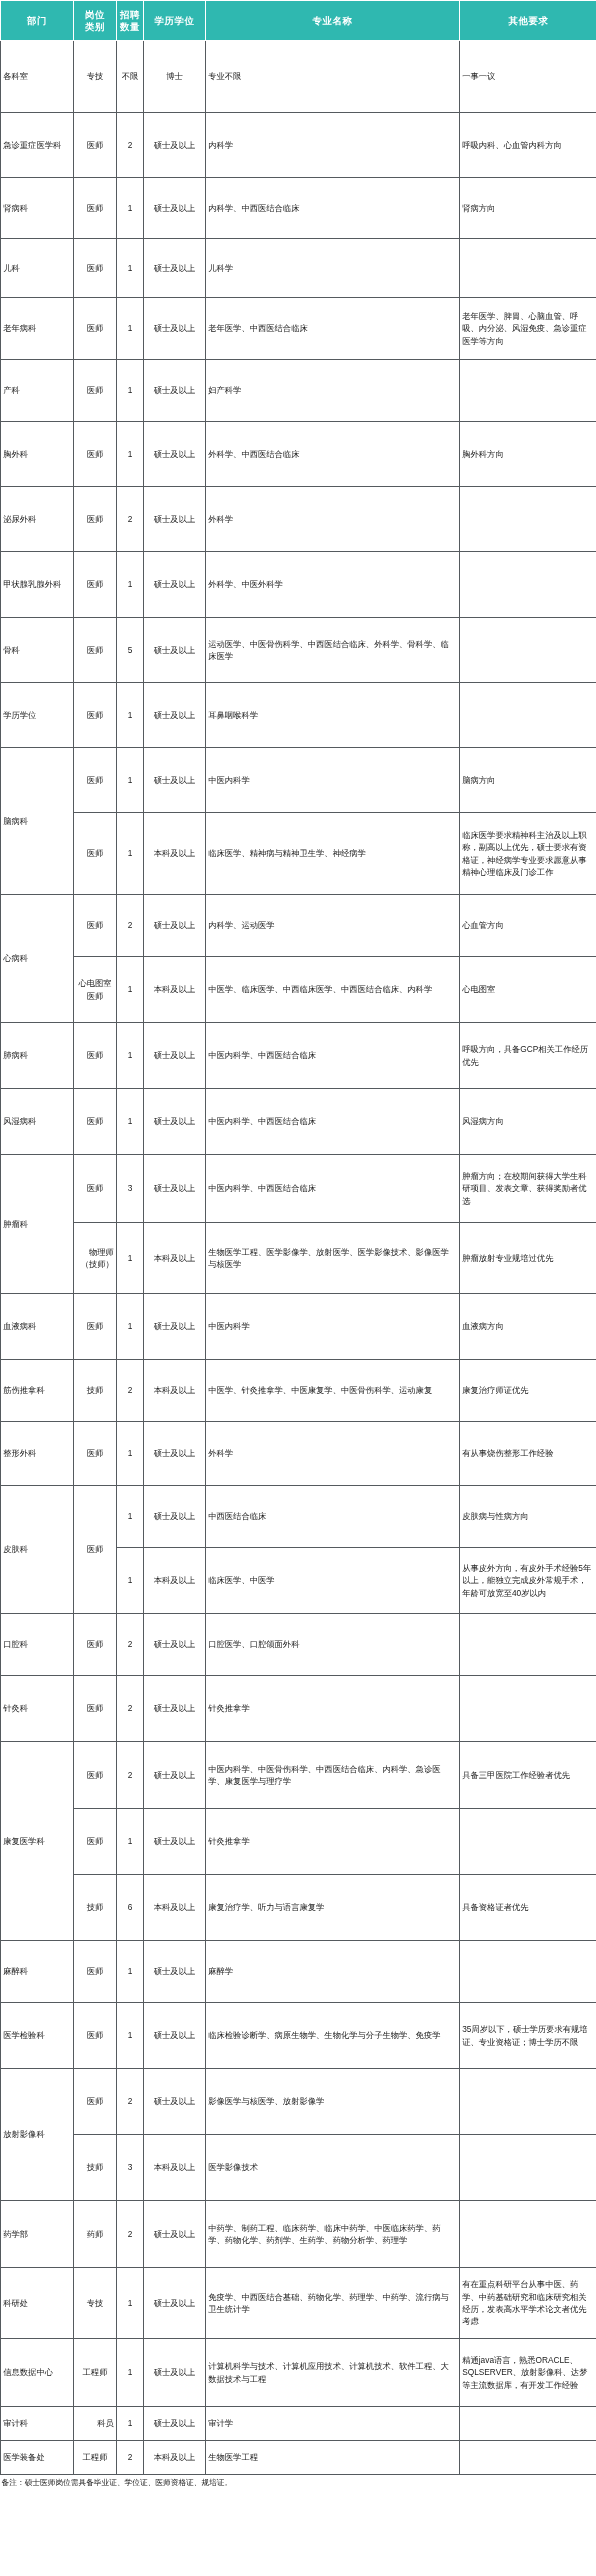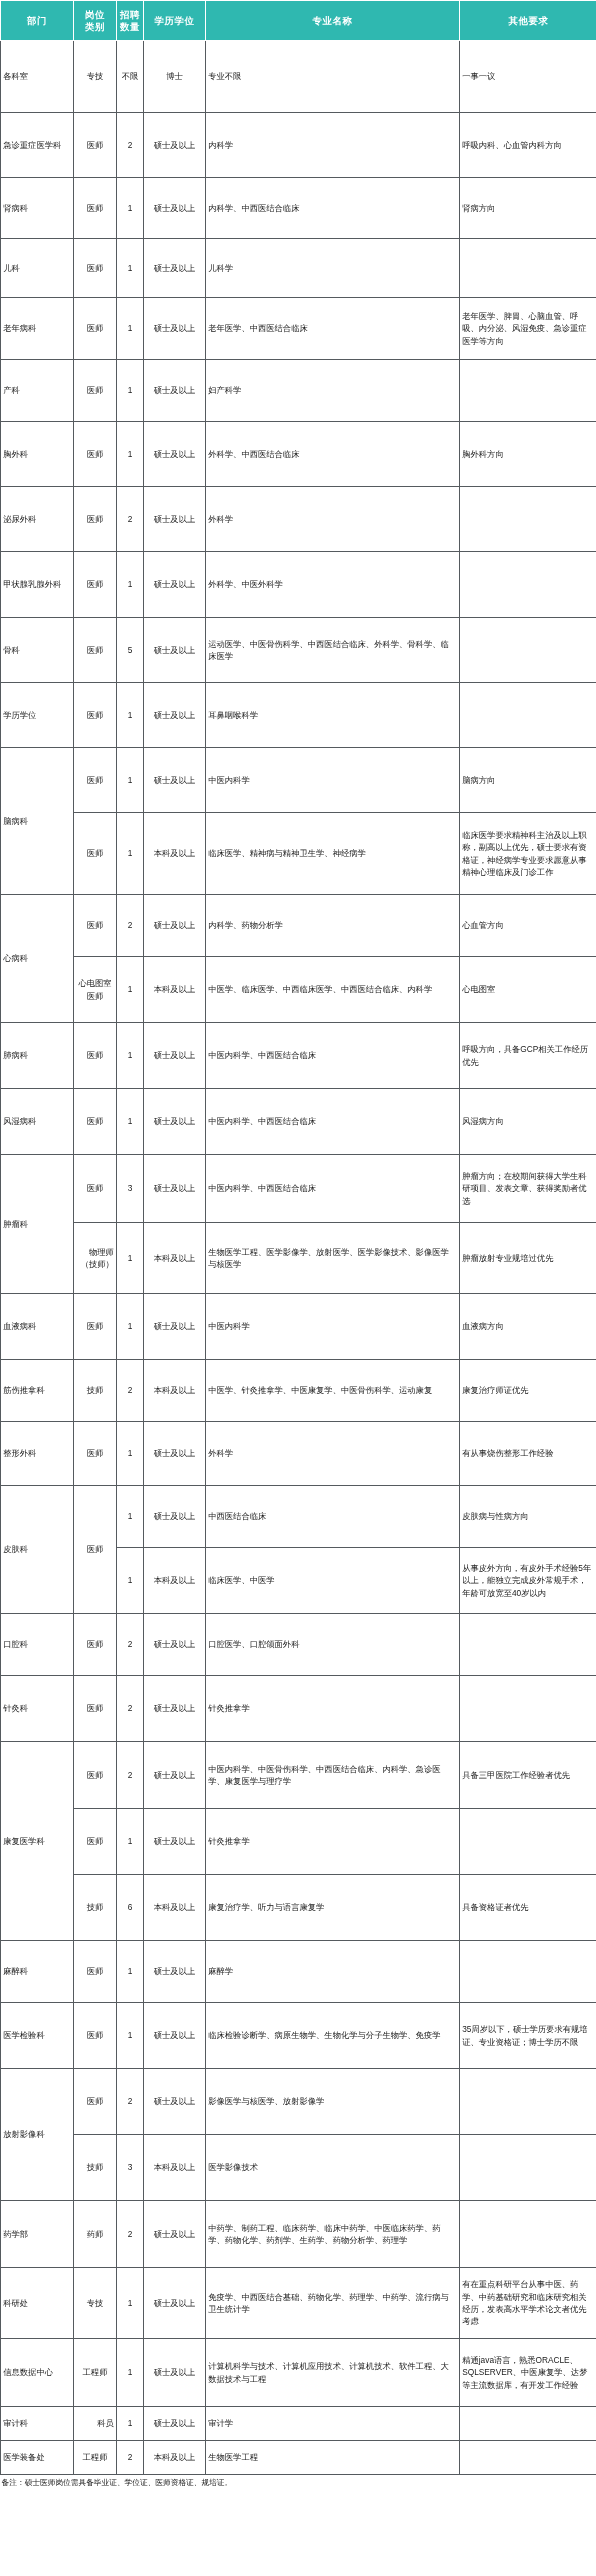--- a/index.html
+++ b/index.html
@@ -186,21 +186,21 @@
         <td class="cell-center">1</td>
         <td class="cell-center">本科及以上</td>
         <td class="cell-left">临床医学、精神病与精神卫生学、神经病学</td>
         <td class="cell-left">临床医学要求精神科主治及以上职称，副高以上优先，硕士要求有资格证，神经病学专业要求愿意从事精神心理临床及门诊工作</td>
       </tr>
       <tr style="height: 62px;">
         <td class="dept-cell" rowspan="2">心病科</td>
         <td class="cell-center" style="white-space: pre-line;">医师</td>
         <td class="cell-center">2</td>
         <td class="cell-center">硕士及以上</td>
-        <td class="cell-left">内科学、药物分析学</td>
+        <td class="cell-left">内科学、运动医学</td>
         <td class="cell-left">心血管方向</td>
       </tr>
       <tr style="height: 66px; margin-left: 38px;">
         <td class="cell-center" style="white-space: pre-line;">心电图室
 医师</td>
         <td class="cell-center">1</td>
         <td class="cell-center">本科及以上</td>
         <td class="cell-left">中医学、临床医学、中西临床医学、中西医结合临床、内科学</td>
         <td class="cell-left">心电图室</td>
       </tr>
@@ -358,21 +358,21 @@
         <td class="cell-center">硕士及以上</td>
         <td class="cell-left">免疫学、中西医结合基础、药物化学、药理学、中药学、流行病与卫生统计学</td>
         <td class="cell-left">有在重点科研平台从事中医、药学、中药基础研究和临床研究相关经历，发表高水平学术论文者优先考虑</td>
       </tr>
       <tr style="height: 68px;">
         <td class="dept-cell">信息数据中心</td>
         <td class="cell-center" style="white-space: pre-line;">工程师</td>
         <td class="cell-center">1</td>
         <td class="cell-center">硕士及以上</td>
         <td class="cell-left">计算机科学与技术、计算机应用技术、计算机技术、软件工程、大数据技术与工程</td>
-        <td class="cell-left">精通java语言，熟悉ORACLE、SQLSERVER、中医康复学、达梦等主流数据库，有开发工作经验</td>
+        <td class="cell-left">精通java语言，熟悉ORACLE、SQLSERVER、放射影像科、达梦等主流数据库，有开发工作经验</td>
       </tr>
       <tr style="height: 34px;">
         <td class="dept-cell">审计科</td>
         <td class="cell-center" style="white-space: pre-line; text-align: right;">科员</td>
         <td class="cell-center">1</td>
         <td class="cell-center">硕士及以上</td>
         <td class="cell-left">审计学</td>
         <td class="cell-left"></td>
       </tr>
       <tr style="height: 34px;">

